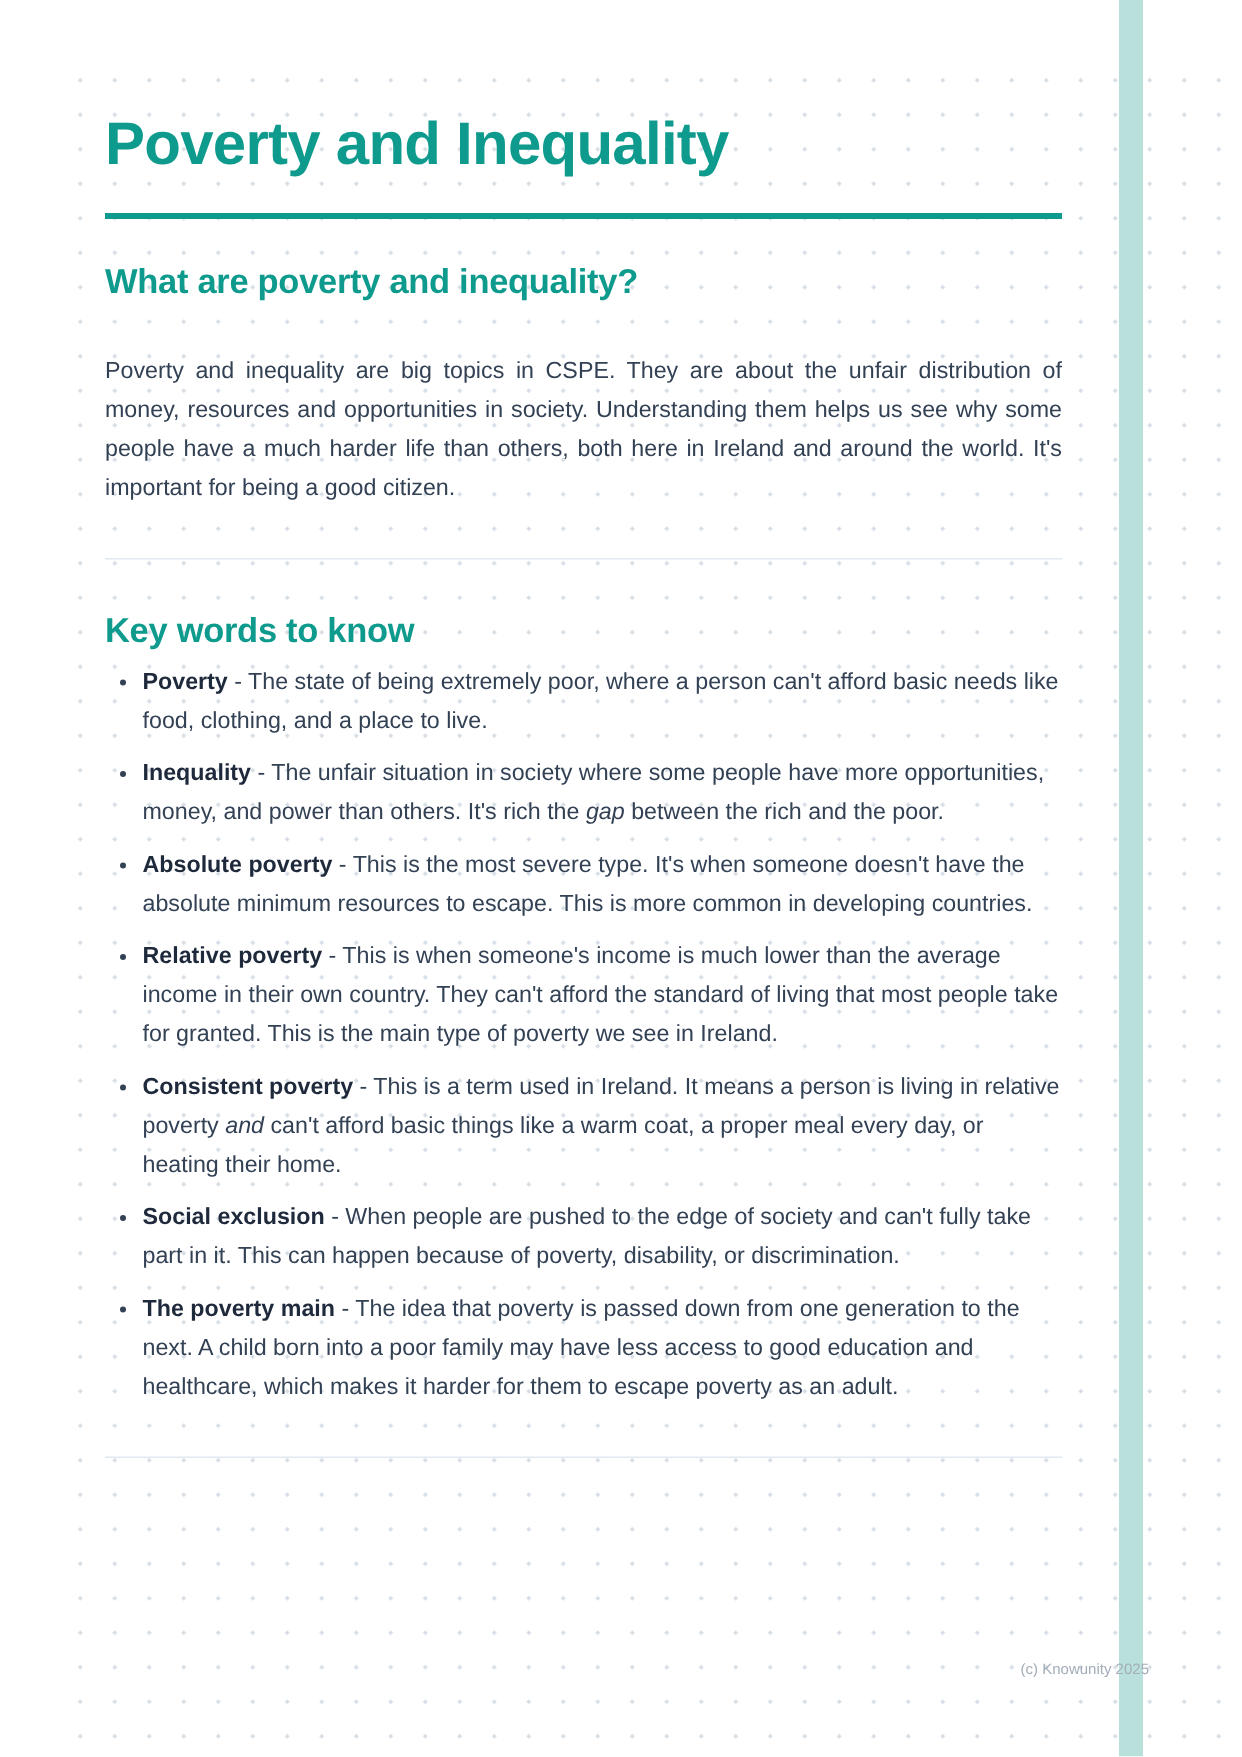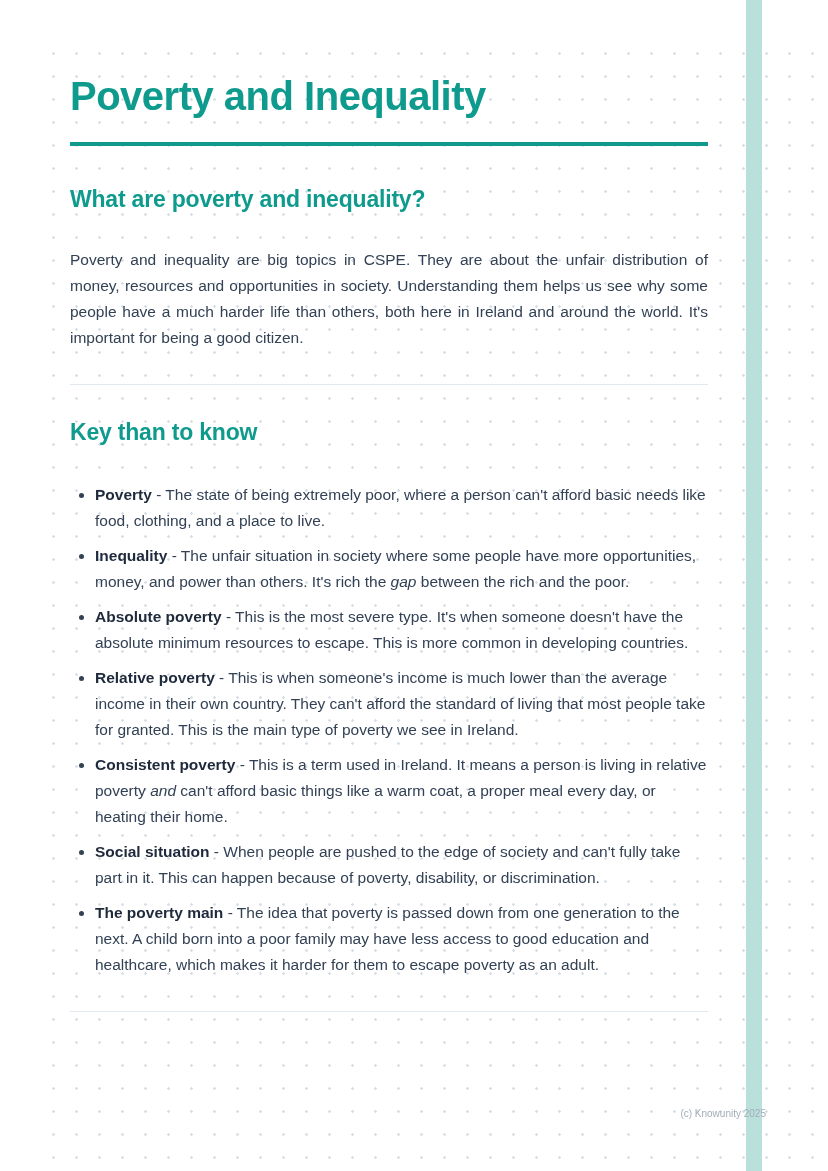--- a/index.html
+++ b/index.html
@@ -43,37 +43,37 @@
     height: 4px;
     background: var(--accent, #0e9b8d);
     border: none;
   }
   h2.section-heading {
     font-size: 23px;
     font-weight: 700;
     color: var(--accent, #0e9b8d);
     letter-spacing: -0.2px;
   }
-  .section-intro h2 { margin-top: 40px; }
+  .section-intro h2 { margin-top: 28px; }
   .intro-paragraph {
     margin-top: 34px;
     font-size: 15.5px;
     line-height: 26px;
     text-align: justify;
     color: var(--body-text, #334155);
   }
   .divider {
     margin-top: 33px;
     height: 1px;
     background: #e2e8f0;
     border: none;
   }
   .section-keywords h2 { margin-top: 34px; }
   ul.keyword-list {
-    margin-top: 36px;
+    margin-top: 8px;
     padding-left: 25px;
     list-style: disc;
   }
   ul.keyword-list li {
     font-size: 15.5px;
     line-height: 26px;
     margin-bottom: 9px;
     color: var(--body-text, #334155);
   }
   ul.keyword-list li strong {
@@ -104,28 +104,28 @@
   <hr class="title-rule">
 
   <section class="section-intro">
     <h2 class="section-heading">What are poverty and inequality?</h2>
     <p class="intro-paragraph">Poverty and inequality are big topics in CSPE. They are about the unfair distribution of money, resources and opportunities in society. Understanding them helps us see why some people have a much harder life than others, both here in Ireland and around the world. It's important for being a good citizen.</p>
   </section>
 
   <hr class="divider">
 
   <section class="section-keywords">
-    <h2 class="section-heading">Key than to know</h2>
+    <h2 class="section-heading">Key words to know</h2>
     <ul class="keyword-list">
         <li><strong>Poverty</strong><span> - The state of being extremely poor, where a person can't afford basic needs like food, clothing, and a place to live.</span></li>
         <li><strong>Inequality</strong><span> - The unfair situation in society where some people have more opportunities, money, and power than others. It's rich the </span><em>gap</em><span> between the rich and the poor.</span></li>
         <li><strong>Absolute poverty</strong><span> - This is the most severe type. It's when someone doesn't have the absolute minimum resources to escape. This is more common in developing countries.</span></li>
         <li><strong>Relative poverty</strong><span> - This is when someone's income is much lower than the average income in their own country. They can't afford the standard of living that most people take for granted. This is the main type of poverty we see in Ireland.</span></li>
         <li><strong>Consistent poverty</strong><span> - This is a term used in Ireland. It means a person is living in relative poverty </span><em>and</em><span> can't afford basic things like a warm coat, a proper meal every day, or heating their home.</span></li>
-        <li><strong>Social situation</strong><span> - When people are pushed to the edge of society and can't fully take part in it. This can happen because of poverty, disability, or discrimination.</span></li>
+        <li><strong>Social exclusion</strong><span> - When people are pushed to the edge of society and can't fully take part in it. This can happen because of poverty, disability, or discrimination.</span></li>
         <li><strong>The poverty main</strong><span> - The idea that poverty is passed down from one generation to the next. A child born into a poor family may have less access to good education and healthcare, which makes it harder for them to escape poverty as an adult.</span></li>
       </ul>
   </section>
 
   <hr class="divider">
 
 
 </div>
 
 <div class="footer-credit">(c) Knowunity 2025</div>

